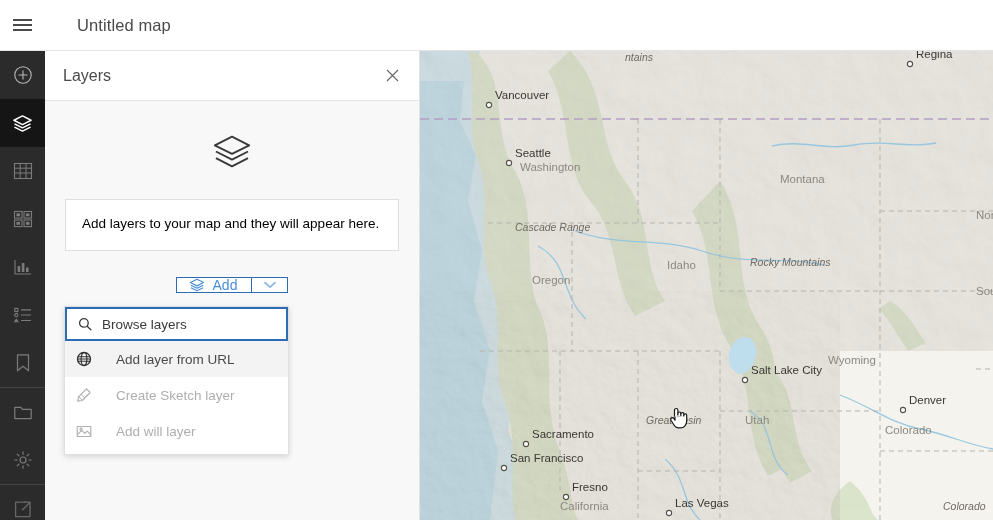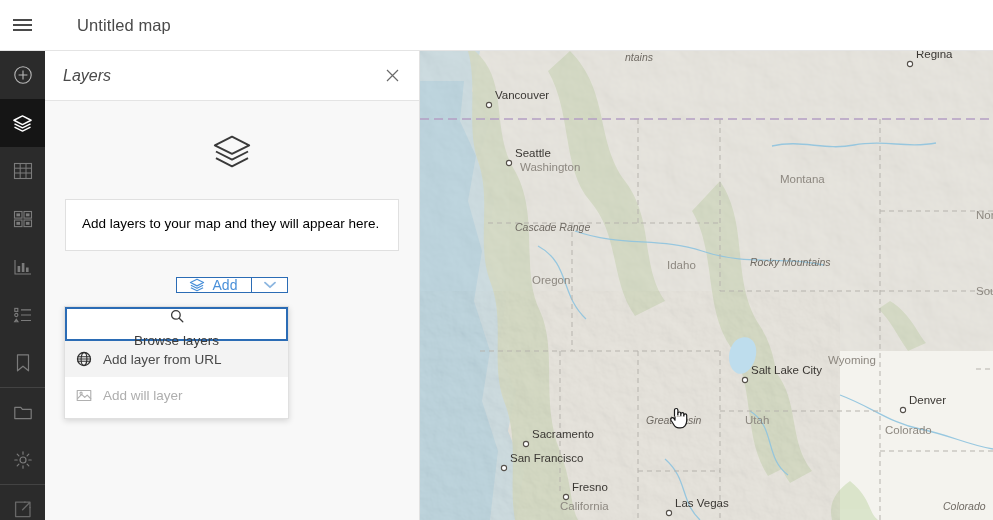--- a/index.html
+++ b/index.html
@@ -56,21 +56,20 @@
     position: absolute; top: 51px; left: 45px;
     width: 375px; height: 469px;
     background: #f8f8f8;
     border-right: 1px solid #dededede;
   }
   #panel-header {
     height: 50px; background: #ffffff;
     border-bottom: 1px solid #e4e4e4;
     display: flex; align-items: center;
     padding: 0 15px 0 18px;
-    font-style: italic;
   }
   #panel-title { font-size: 16px; color: #4a4a4a; flex: 1; }
   #panel-close {
     width: 24px; height: 24px; cursor: pointer;
     display: flex; align-items: center; justify-content: center;
     color: #6a6a6a; font-size: 15px; line-height: 1;
   }
 
   #panel-body {
     padding: 30px 20px 0 20px;
@@ -118,25 +117,24 @@
     background: #ffffff;
     border: 1px solid #e0e0e0;
     box-shadow: 0 2px 6px rgba(0,0,0,.14);
     padding-bottom: 5px;
   }
   #menu-search {
     display: flex; align-items: center; gap: 10px;
     height: 34px; padding: 0 11px;
     border: 2px solid #2b6cb5;
     background: #ffffff;
-    flex-direction: column;
   }
   #menu-search-text { font-size: 13.5px; color: #3a3a3a; }
   .menu-item {
-    display: flex; align-items: center; gap: 11px;
+    display: flex; align-items: center; gap: 24px;
     height: 36px; padding: 0 11px;
     font-size: 13.5px; color: #aeaeae;
     cursor: default;
   }
   .menu-item.enabled { color: #4a4a4a; cursor: pointer; }
   .menu-item.hover { background: #f3f3f3; }
   .menu-item .mi-icon {
     width: 16px; height: 16px;
     display: flex; align-items: center; justify-content: center;
     flex: 0 0 16px;
@@ -300,20 +298,29 @@
         <svg width="16" height="16" viewBox="0 0 16 16" style="display:block">
           <circle cx="8" cy="8" r="6.5" fill="none" stroke="#2e2e2e" stroke-width="1.3"></circle>
           <ellipse cx="8" cy="8" rx="2.9" ry="6.5" fill="none" stroke="#2e2e2e" stroke-width="1.1"></ellipse>
           <path d="M1.6 5.7h12.8M1.6 10.3h12.8M1.5 8h13" stroke="#2e2e2e" stroke-width="1.1"></path>
         </svg>
       </span>
       <span>Add layer from URL</span>
     </div>
 
 
+    <div class="menu-item">
+      <span class="mi-icon">
+        <svg width="16" height="16" viewBox="0 0 16 16" style="display:block">
+          <path d="M10.5 1.8l3.7 3.7-8 8-4.4.7.7-4.4z" fill="none" stroke="#b0b0b0" stroke-width="1.2" stroke-linejoin="round"></path>
+          <path d="M2.3 9.2l3.7 3.7M4.6 6.9l3.7 3.7" stroke="#b0b0b0" stroke-width="1"></path>
+        </svg>
+      </span>
+      <span>Create Sketch layer</span>
+    </div>
 
     <div class="menu-item">
       <span class="mi-icon">
         <svg width="17" height="15" viewBox="0 0 17 15" style="display:block">
           <path d="M1.3 2.2h14.4v10.6H1.3z" fill="none" stroke="#b0b0b0" stroke-width="1.2" stroke-linejoin="round"></path>
           <path d="M1.4 11.2l4.6-5 3.3 3.3 2.6-2.4 4.1 4.1" fill="none" stroke="#b0b0b0" stroke-width="1.2" stroke-linejoin="round"></path>
           <circle cx="5.4" cy="5.1" r="1.2" fill="none" stroke="#b0b0b0" stroke-width="1.1"></circle>
         </svg>
       </span>
       <span>Add will layer</span>

